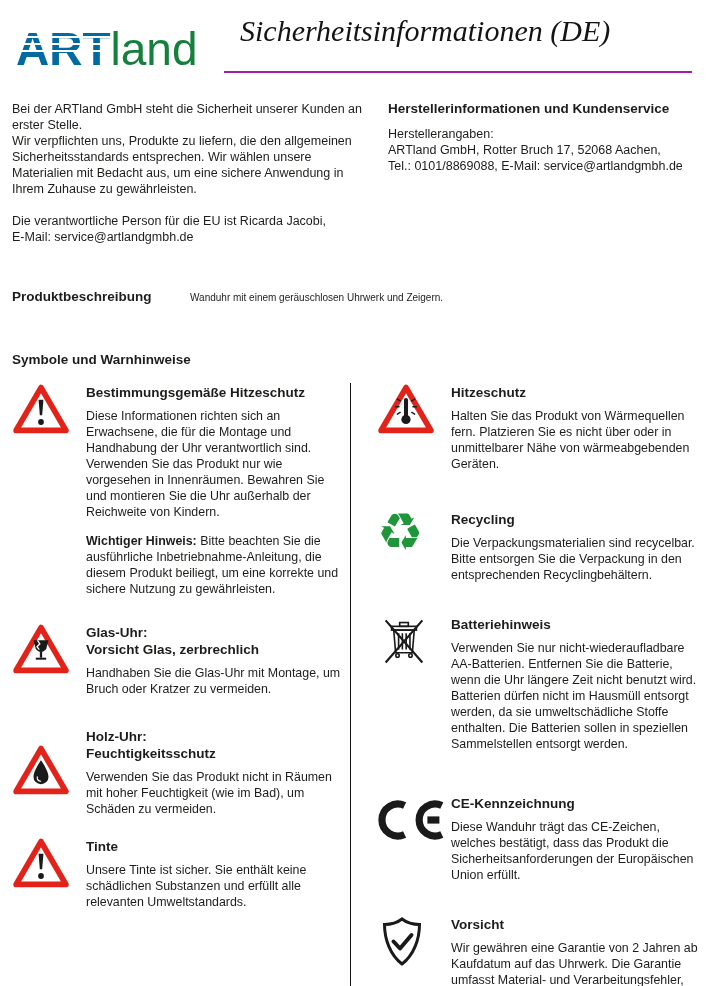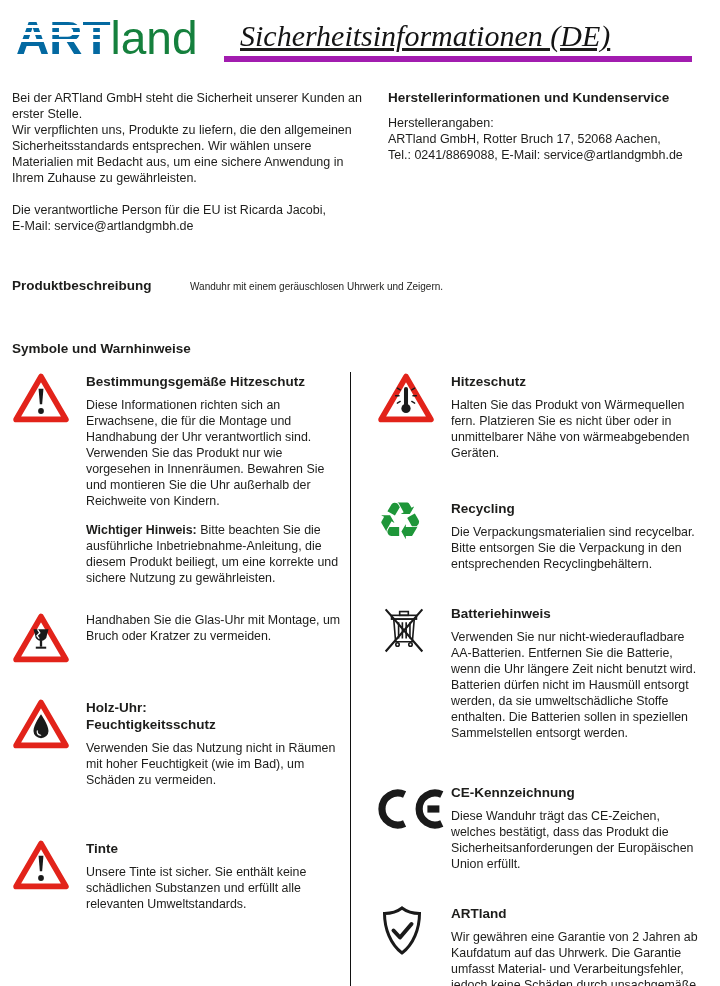--- a/index.html
+++ b/index.html
@@ -11,21 +11,21 @@
   .page { padding:14px 16px 0 12px; }
 
   
   .header { display:flex; align-items:flex-end; }
   .logo { width:212px; position:relative; padding-left:4px; }
   .logo-art-wrap { position:relative; display:inline-block; }
   .logo-art { font-size:46px; font-weight:700; color:#0369a1; line-height:1.05; letter-spacing:0; }
   .logo-land { font-size:46px; font-weight:400; color:#15803d; line-height:1.05; }
   .logo-stripe { position:absolute; left:-2px; right:-2px; height:2.5px; background:#ffffff; }
   .s1 { top:11px; } .s2 { top:18px; } .s3 { top:25px; }
-  .title-wrap { flex:1; border-bottom:6px solid #a21caf; padding-bottom:3px; margin-right:12px;text-decoration:underline; }
+  .title-wrap { flex:1; border-bottom:2px solid #a21caf; padding-bottom:23px; margin-right:12px; }
   .doc-title {
     font-family:"Liberation Serif", serif; font-style:italic; font-weight:400;
     font-size:30px; color:#141414; padding-left:16px; white-space:nowrap;
   }
 
   
   .intro { display:flex; margin-top:28px; }
   .intro-left { width:352px; margin-right:24px; }
   .intro-left p, .mfr-line { font-size:12.5px; line-height:16px; }
   .pre { white-space:pre-line; }
@@ -49,21 +49,21 @@
   .warn-item { display:flex; }
   .warn-icon { width:58px; flex:0 0 58px; margin-right:16px; overflow:visible; }
   .warn-text { width:260px; }
   .col-right .warn-text { width:250px; }
   .warn-title { font-size:13.5px; font-weight:700; line-height:17px; margin-bottom:7px; white-space:pre-line; margin-top:1px; }
   .warn-body { font-size:12.4px; line-height:16px; }
   .warn-note { margin-top:13px; }
 
   .mb-a { margin-bottom:26px; }
   .mb-b { margin-bottom:30px; }
-  .mb-c { margin-bottom:51px; }
+  .mb-c { margin-bottom:20px;align-items:center; }
   .mb-d { margin-bottom:38px; }
   .mb-e { margin-bottom:32px; }
   .mb-f { margin-bottom:42px; }
 
   .recycle-glyph {
     font-family:"DejaVu Sans", sans-serif; font-size:52px; line-height:1;
     color:#1e9639; display:block; margin-top:-4px;
   }
 </style>
 </head>
@@ -89,21 +89,21 @@
     <div class="intro-left">
       <p>Bei der ARTland GmbH steht die Sicherheit unserer Kunden an erster Stelle.</p>
       <p>Wir verpflichten uns, Produkte zu liefern, die den allgemeinen Sicherheitsstandards entsprechen. Wir wählen unsere Materialien mit Bedacht aus, um eine sichere Anwendung in Ihrem Zuhause zu gewährleisten.</p>
       <p class="p3 pre">Die verantwortliche Person für die EU ist Ricarda Jacobi,
 E-Mail: service@artlandgmbh.de</p>
     </div>
     <div class="intro-right">
       <div class="mfr-heading">Herstellerinformationen und Kundenservice</div>
       <div class="mfr-line">Herstellerangaben:</div>
       <div class="mfr-line">ARTland GmbH, Rotter Bruch 17, 52068 Aachen,</div>
-      <div class="mfr-line">Tel.: 0241/8869088, E-Mail: service@artlandgmbh.de</div>
+      <div class="mfr-line">Tel.: 0101/8869088, E-Mail: service@artlandgmbh.de</div>
     </div>
   </div>
 
   <div class="product-row">
     <div class="product-label">Produktbeschreibung</div>
     <div class="product-desc">Wanduhr mit einem geräuschlosen Uhrwerk und Zeigern.</div>
   </div>
 
   <div class="symbols-heading">Symbole und Warnhinweise</div>
 
@@ -133,36 +133,38 @@
         <div class="warn-icon">
           <svg width="58" height="52" viewBox="0 0 100 90">
             <path d="M50 8 L93 82 H7 Z" fill="#fff" stroke="#e2231a" stroke-width="10" stroke-linejoin="round"></path>
             <path d="M37 30 h26 l-3 11 a10 9 0 0 1 -20 0 Z" fill="#1a1a1a"></path>
             <path d="M44 30 l4 6 -5 5 4 5" stroke="#fff" stroke-width="2.2" fill="none"></path>
             <rect x="48" y="49" width="4" height="11" fill="#1a1a1a"></rect>
             <path d="M41 60 h18 v3.5 h-18 Z" fill="#1a1a1a"></path>
           </svg>
         </div>
         <div class="warn-text">
+          <h3 class="warn-title">Glas-Uhr:
+Vorsicht Glas, zerbrechlich</h3>
           <p class="warn-body">Handhaben Sie die Glas-Uhr mit Montage, um Bruch oder Kratzer zu vermeiden.</p>
         </div>
       </div>
 
       <div class="warn-item mb-c">
         <div class="warn-icon">
           <svg width="58" height="52" viewBox="0 0 100 90">
             <path d="M50 8 L93 82 H7 Z" fill="#fff" stroke="#e2231a" stroke-width="10" stroke-linejoin="round"></path>
             <path d="M50 28 C50 28 37 46 37 57 a13 12.5 0 0 0 26 0 C63 46 50 28 50 28 Z" fill="#1a1a1a"></path>
             <path d="M43.5 57 a7 7 0 0 0 6 7.5" stroke="#fff" stroke-width="2" fill="none" stroke-linecap="round"></path>
           </svg>
         </div>
         <div class="warn-text">
           <h3 class="warn-title">Holz-Uhr:
 Feuchtigkeitsschutz</h3>
-          <p class="warn-body">Verwenden Sie das Nutzung nicht in Räumen mit hoher Feuchtigkeit (wie im Bad), um Schäden zu vermeiden.</p>
+          <p class="warn-body">Verwenden Sie das Produkt nicht in Räumen mit hoher Feuchtigkeit (wie im Bad), um Schäden zu vermeiden.</p>
         </div>
       </div>
 
       <div class="warn-item">
         <div class="warn-icon">
           <svg width="58" height="52" viewBox="0 0 100 90">
             <path d="M50 8 L93 82 H7 Z" fill="#fff" stroke="#e2231a" stroke-width="10" stroke-linejoin="round"></path>
             <path d="M45.8 29 h8.4 l-2.2 27 h-4 Z" fill="#1a1a1a"></path>
             <circle cx="50" cy="67.5" r="5" fill="#1a1a1a"></circle>
           </svg>
@@ -241,21 +243,21 @@
       </div>
 
       <div class="warn-item">
         <div class="warn-icon">
           <svg width="50" height="55" viewBox="0 0 100 108">
             <path d="M50 7 C59 14 72 18 85 18 C85 48 73 80 50 97 C27 80 15 48 15 18 C28 18 41 14 50 7 Z" fill="none" stroke="#1a1a1a" stroke-width="6"></path>
             <path d="M33 52 l13 14 l23 -27" fill="none" stroke="#1a1a1a" stroke-width="8" stroke-linecap="round" stroke-linejoin="round"></path>
           </svg>
         </div>
         <div class="warn-text">
-          <h3 class="warn-title">ARTland</h3>
+          <h3 class="warn-title">Vorsicht</h3>
           <p class="warn-body">Wir gewähren eine Garantie von 2 Jahren ab Kaufdatum auf das Uhrwerk. Die Garantie umfasst Material- und Verarbeitungsfehler, jedoch keine Schäden durch unsachgemäße Handhabung. Ein Kaufnachweis ist erforderlich.</p>
         </div>
       </div>
 
     </div>
   </div>
 
 </div>
 
 </body></html>

